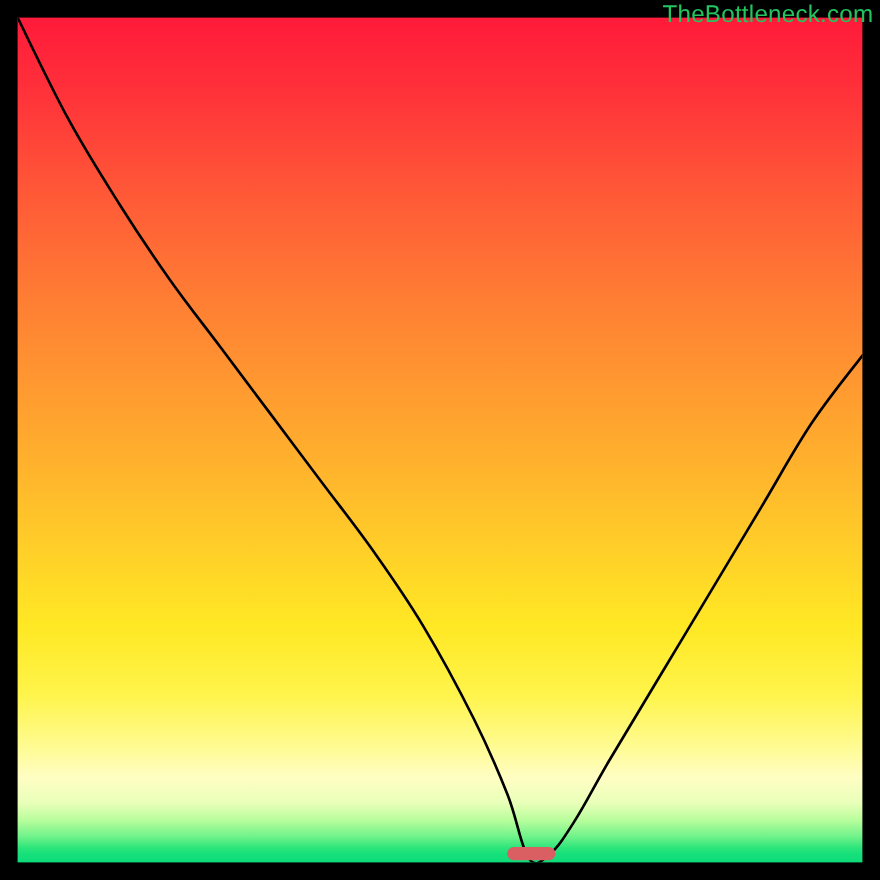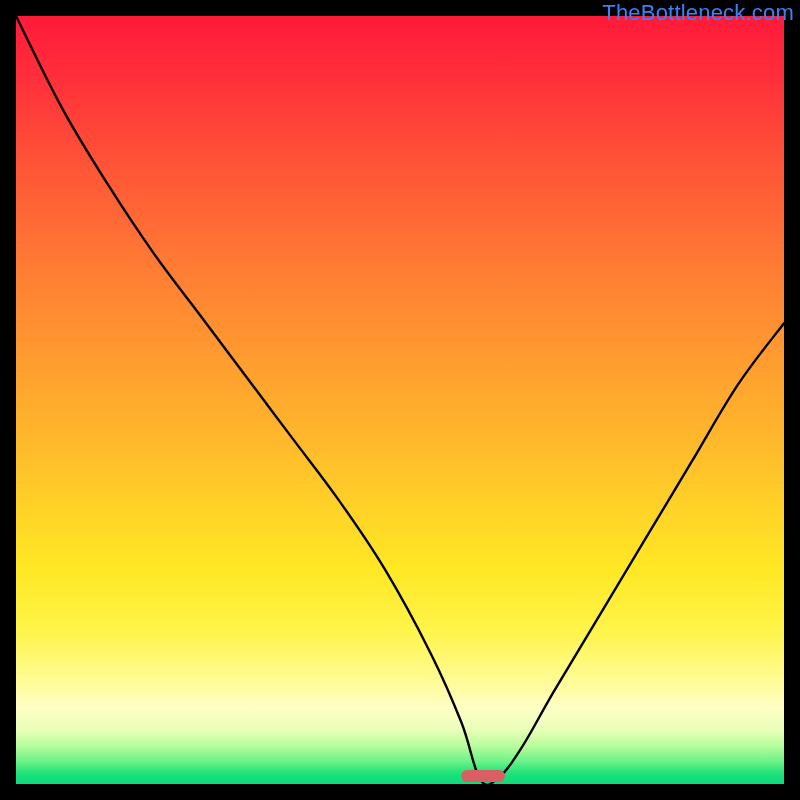--- a/index.html
+++ b/index.html
@@ -62,21 +62,21 @@
   .marker {
     position: absolute;
     height: 12px;
     border-radius: 6px;
     background: #d95f62; 
   }
   .watermark {
     position: absolute;
     top: 0px;
     right: 6px;
-    color: #3b82f6;
+    color: #22c55e;
     font-size: 22px;
     font-weight: 500;
     letter-spacing: 0.2px;
     user-select: none;
   }
 </style>
 </head>
 <body>
 
 <div class="frame">

